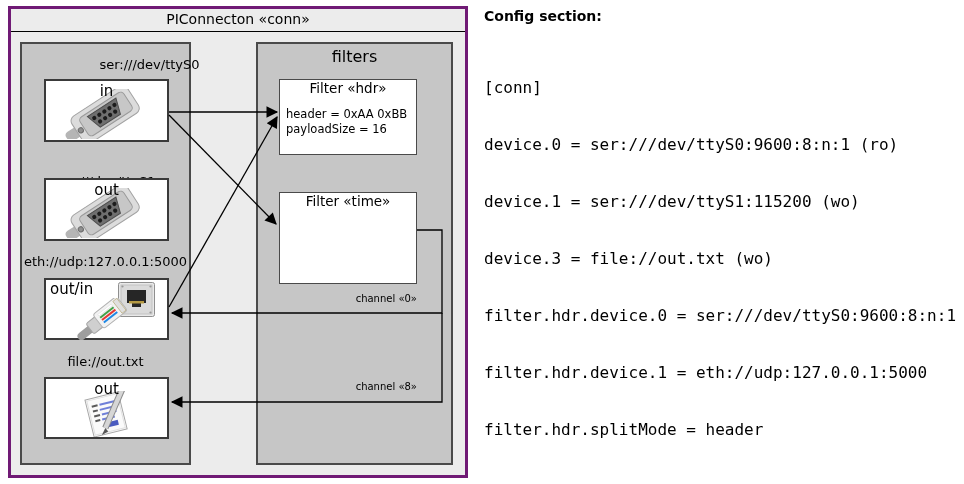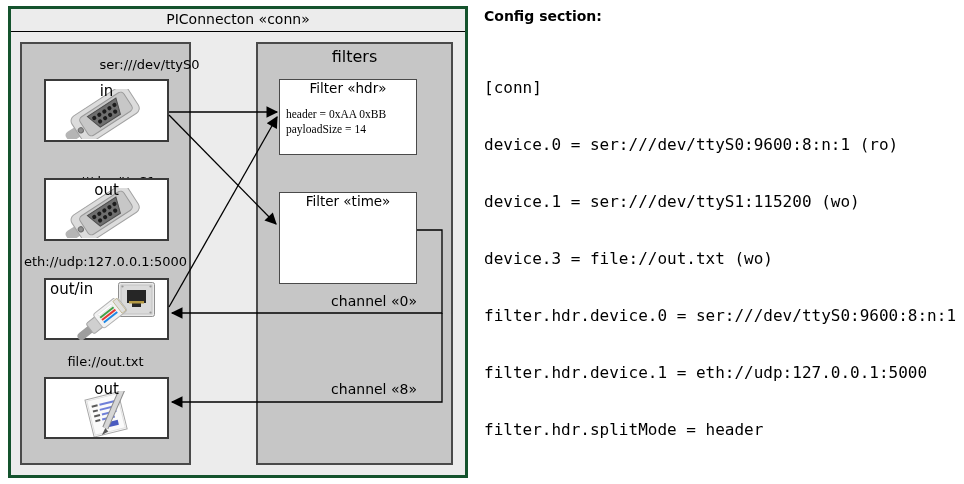--- a/index.html
+++ b/index.html
@@ -3,21 +3,21 @@
 <meta charset="utf-8">
 <style>
   html,body{margin:0;padding:0;}
   body{
     width:964px;height:484px;position:relative;background:#ffffff;
     font-family:"DejaVu Sans", sans-serif;color:#000;overflow:hidden;
   }
   
   .outer-box{
     position:absolute;left:8px;top:6px;width:460px;height:472px;
-    background:#ececec;border:3px solid #14532d;box-sizing:border-box;
+    background:#ececec;border:3px solid #701a75;box-sizing:border-box;
   }
   .title-bar{
     position:absolute;left:0;top:0;width:100%;height:22px;
     border-bottom:1px solid #000;text-align:center;
     font-size:14px;line-height:21px;
   }
   
   .panel{
     position:absolute;background:#c6c6c6;border:2px solid #4a4a4a;
     box-sizing:border-box;
@@ -50,25 +50,25 @@
   .icon-notepad{left:30px;top:12px;}
   
   .filter-box{
     position:absolute;left:21px;width:138px;background:#fff;
     border:1.5px solid #4a4a4a;box-sizing:border-box;
   }
   .filter-hdr{top:35px;height:76px;}
   .filter-time{top:148px;height:92px;}
   .filter-title{text-align:center;font-size:13.5px;margin-top:0;}
   .filter-props{font-size:11.5px;line-height:15px;padding-left:6px;}
-  .filter-hdr .filter-props{margin-top:11px;font-family:Liberation Serif, serif;}
+  .filter-hdr .filter-props{margin-top:11px;}
   .filter-time .filter-props{margin-top:18px;}
   
   .chan-label{
-    position:absolute;left:20px;width:139px;text-align:right;font-size:14px;
+    position:absolute;left:20px;width:139px;text-align:right;font-size:10px;
   }
   .chan0{top:249px;} .chan1{top:337px;}
   
   .arrows{
     position:absolute;left:0;top:0;width:454px;height:466px;
     pointer-events:none;z-index:5;
   }
   
   .config-heading{
     position:absolute;left:484px;top:8px;font-size:14px;font-weight:bold;
@@ -195,21 +195,21 @@
     </div>
   </div>
 
   <div class="panel panel-filters">
     <div class="filters-title">filters</div>
 
     <div class="filter-box filter-hdr">
       <div class="filter-title">Filter «hdr»</div>
       <div class="filter-props">
         <div>header = 0xAA 0xBB</div>
-        <div>payloadSize = 14</div>
+        <div>payloadSize = 16</div>
       </div>
     </div>
 
     <div class="filter-box filter-time">
       <div class="filter-title">Filter «time»</div>
     </div>
 
     <div class="chan-label chan0">channel «0»</div>
     <div class="chan-label chan1">channel «8»</div>
   </div>

